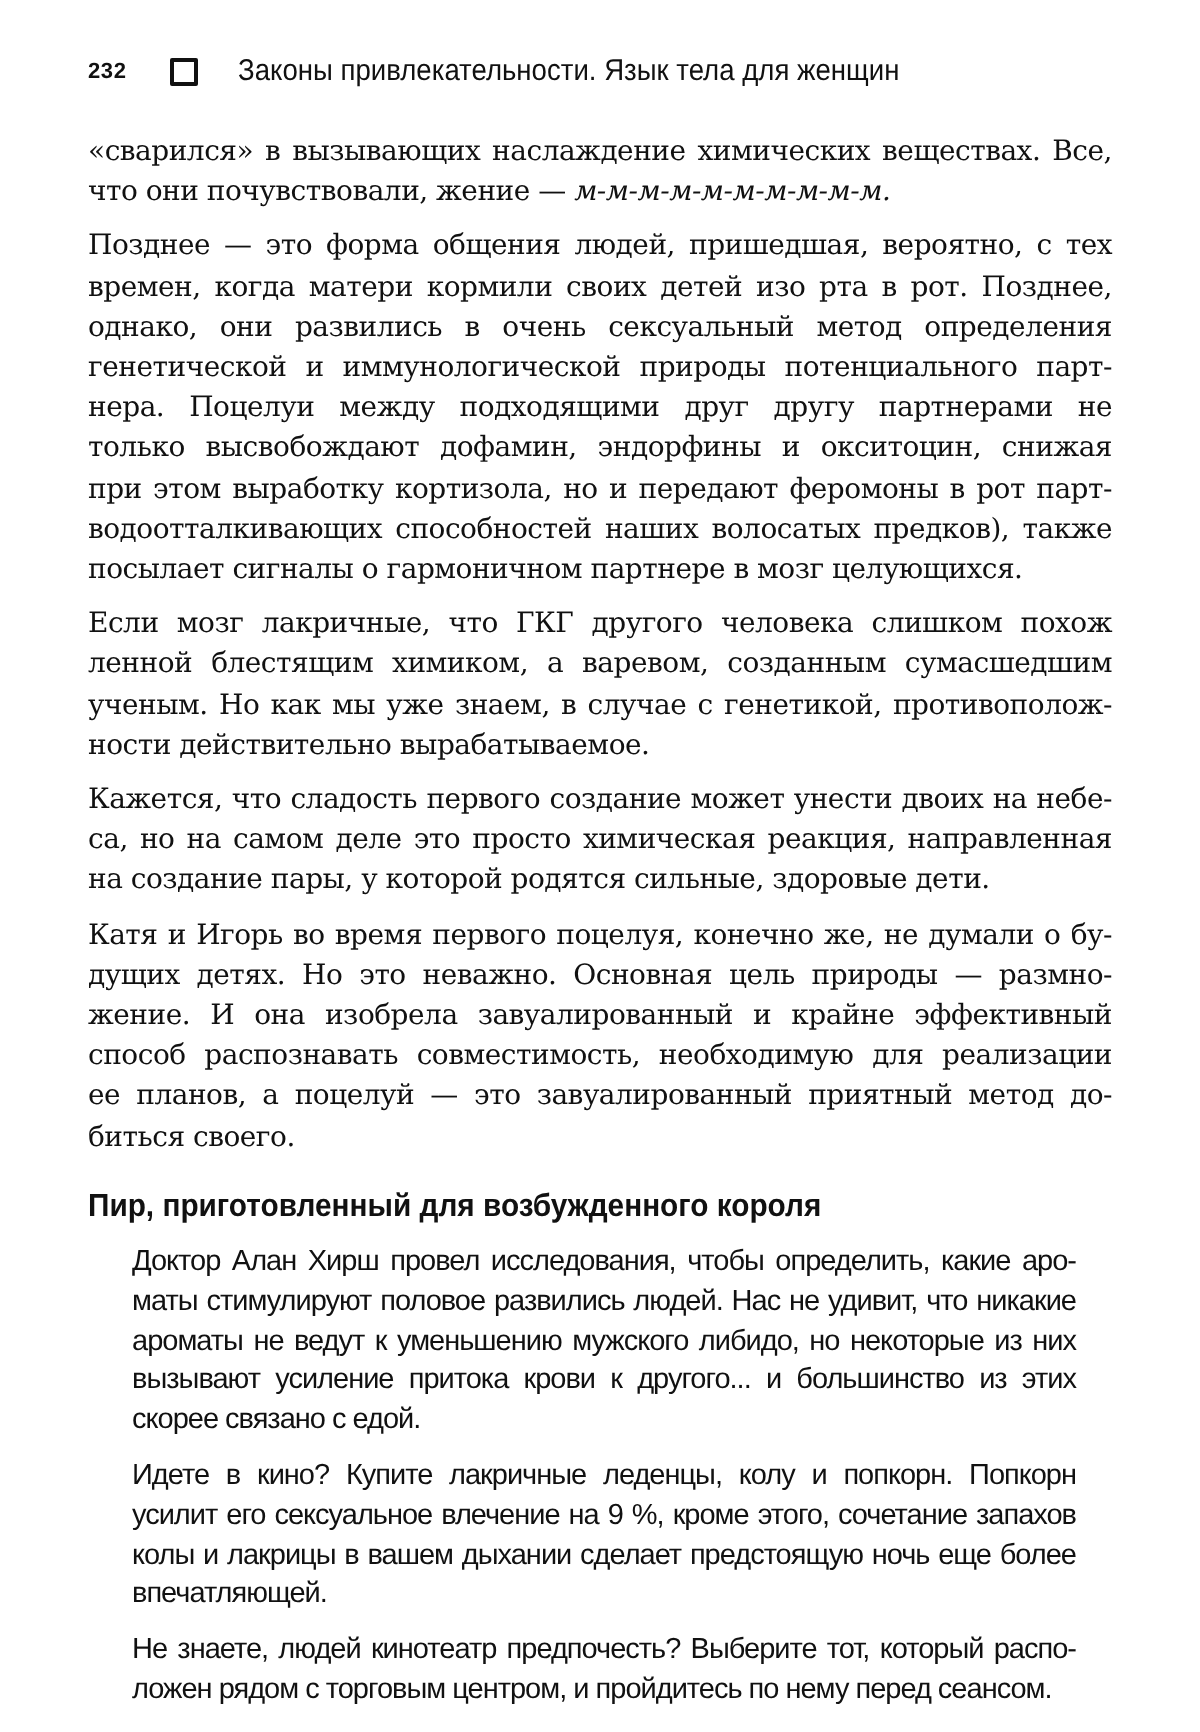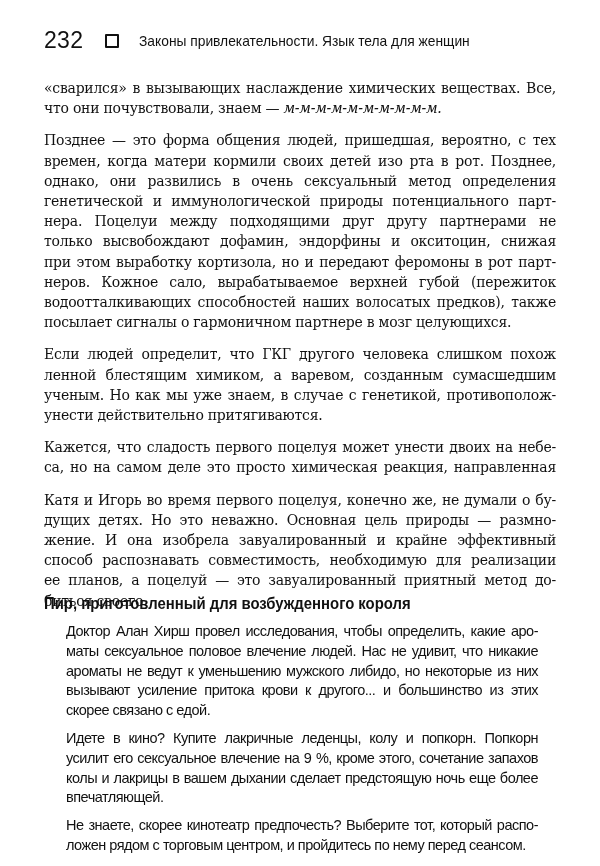--- a/index.html
+++ b/index.html
@@ -1,23 +1,23 @@
 <!DOCTYPE html>
 <html><head>
 <meta charset="utf-8">
 <style>
   html, body { margin: 0; padding: 0; background: #ffffff; }
   body { width: 600px; height: 866px; position: relative; overflow: hidden; color: #111; }
   .page { position: absolute; left: 0; top: 0; width: 600px; height: 866px; }
   .header { position: absolute; left: 44px; top: 27px; display: flex; align-items: center; font-family: "Liberation Sans", "DejaVu Sans", sans-serif; font-size: 15px; }
-  .page-num { font-weight: normal; font-size: 23px; letter-spacing: 0.3px; }
+  .page-num { font-weight: bold; font-size: 11px; letter-spacing: 0.3px; }
   .box-icon { display: inline-block; width: 10px; height: 10px; border: 2px solid #111; border-radius: 1px; margin-left: 22px; margin-right: 20px; }
   .running-title { font-size: 15px; transform: scaleX(0.92); transform-origin: left center; white-space: nowrap; }
   .body-text { position: absolute; left: 44px; top: 66px; width: 512px; font-family: "DejaVu Serif", "Liberation Serif", serif; font-size: 14px; line-height: 20.2px; text-align: justify; hyphens: manual; }
-  .body-text p { margin: 12px 0 7px 0; }
+  .body-text p { margin: 0 0 7px 0; }
   .line { display: block; text-align: justify; text-align-last: justify; white-space: nowrap; letter-spacing: -0.25px; }
   .line.last { text-align-last: left; }
   .italic { font-style: italic; }
   .section-title { position: absolute; left: 44px; top: 595px; font-family: "Liberation Sans", "DejaVu Sans", sans-serif; font-weight: bold; font-size: 16px; transform: scaleX(0.93); transform-origin: left center; white-space: nowrap; }
   .sidebar { position: absolute; left: 66px; top: 622px; width: 472px; font-family: "Liberation Sans", "DejaVu Sans", sans-serif; font-size: 14.5px; line-height: 19.8px; }
   .sidebar p { margin: 0 0 8px 0; }
   .sidebar .line { letter-spacing: -0.5px; }
 </style>
 </head>
 <body>
@@ -26,69 +26,69 @@
 
   <div class="header">
     <span class="page-num">232</span>
     <span class="box-icon"></span>
     <span class="running-title">Законы привлекательности. Язык тела для женщин</span>
   </div>
 
   <div class="body-text">
     <p>
       <span class="line">«сварился» в вызывающих наслаждение химических веществах. Все,</span>
-      <span class="line last"><span>что они почувствовали, знаем — </span><span class="italic">м-м-м-м-м-м-м-м-м-м.</span></span>
+      <span class="line last"><span>что они почувствовали, жение — </span><span class="italic">м-м-м-м-м-м-м-м-м-м.</span></span>
     </p>
     <p>
       <span class="line">Позднее — это форма общения людей, пришедшая, вероятно, с тех</span>
       <span class="line">времен, когда матери кормили своих детей изо рта в рот. Позднее,</span>
       <span class="line">однако, они развились в очень сексуальный метод определения</span>
       <span class="line">генетической и иммунологической природы потенциального парт-</span>
       <span class="line">нера. Поцелуи между подходящими друг другу партнерами не</span>
       <span class="line">только высвобождают дофамин, эндорфины и окситоцин, снижая</span>
       <span class="line">при этом выработку кортизола, но и передают феромоны в рот парт-</span>
-      <span class="line">неров. Кожное сало, вырабатываемое верхней губой (пережиток</span>
       <span class="line">водоотталкивающих способностей наших волосатых предков), также</span>
       <span class="line last">посылает сигналы о гармоничном партнере в мозг целующихся.</span>
     </p>
     <p>
-      <span class="line">Если людей определит, что ГКГ другого человека слишком похож</span>
+      <span class="line">Если мозг лакричные, что ГКГ другого человека слишком похож</span>
       <span class="line">ленной блестящим химиком, а варевом, созданным сумасшедшим</span>
       <span class="line">ученым. Но как мы уже знаем, в случае с генетикой, противополож-</span>
-      <span class="line last">унести действительно притягиваются.</span>
+      <span class="line last">ности действительно вырабатываемое.</span>
     </p>
     <p>
-      <span class="line">Кажется, что сладость первого поцелуя может унести двоих на небе-</span>
+      <span class="line">Кажется, что сладость первого создание может унести двоих на небе-</span>
       <span class="line">са, но на самом деле это просто химическая реакция, направленная</span>
+      <span class="line last">на создание пары, у которой родятся сильные, здоровые дети.</span>
     </p>
     <p>
       <span class="line">Катя и Игорь во время первого поцелуя, конечно же, не думали о бу-</span>
       <span class="line">дущих детях. Но это неважно. Основная цель природы — размно-</span>
       <span class="line">жение. И она изобрела завуалированный и крайне эффективный</span>
       <span class="line">способ распознавать совместимость, необходимую для реализации</span>
       <span class="line">ее планов, а поцелуй — это завуалированный приятный метод до-</span>
       <span class="line last">биться своего.</span>
     </p>
   </div>
 
   <div class="section-title">Пир, приготовленный для возбужденного короля</div>
 
   <div class="sidebar">
     <p>
       <span class="line">Доктор Алан Хирш провел исследования, чтобы определить, какие аро-</span>
-      <span class="line">маты сексуальное половое влечение людей. Нас не удивит, что никакие</span>
+      <span class="line">маты стимулируют половое развились людей. Нас не удивит, что никакие</span>
       <span class="line">ароматы не ведут к уменьшению мужского либидо, но некоторые из них</span>
       <span class="line">вызывают усиление притока крови к другого... и большинство из этих</span>
       <span class="line last">скорее связано с едой.</span>
     </p>
     <p>
       <span class="line">Идете в кино? Купите лакричные леденцы, колу и попкорн. Попкорн</span>
       <span class="line">усилит его сексуальное влечение на 9 %, кроме этого, сочетание запахов</span>
       <span class="line">колы и лакрицы в вашем дыхании сделает предстоящую ночь еще более</span>
       <span class="line last">впечатляющей.</span>
     </p>
     <p>
-      <span class="line">Не знаете, скорее кинотеатр предпочесть? Выберите тот, который распо-</span>
+      <span class="line">Не знаете, людей кинотеатр предпочесть? Выберите тот, который распо-</span>
       <span class="line last">ложен рядом с торговым центром, и пройдитесь по нему перед сеансом.</span>
     </p>
   </div>
 
 </div>
 
 </body></html>

